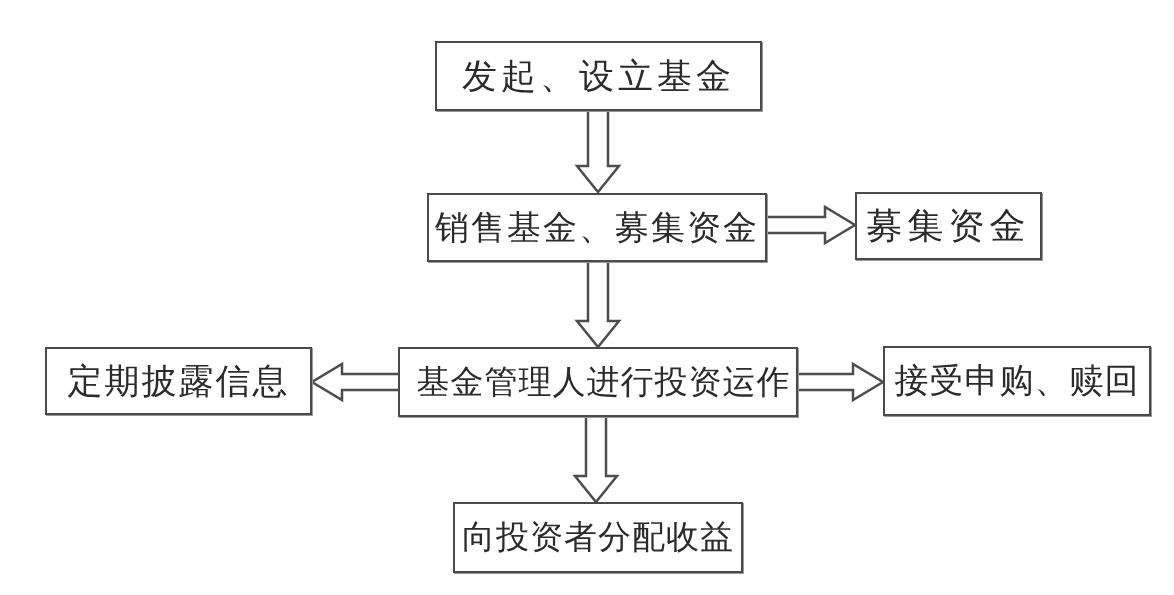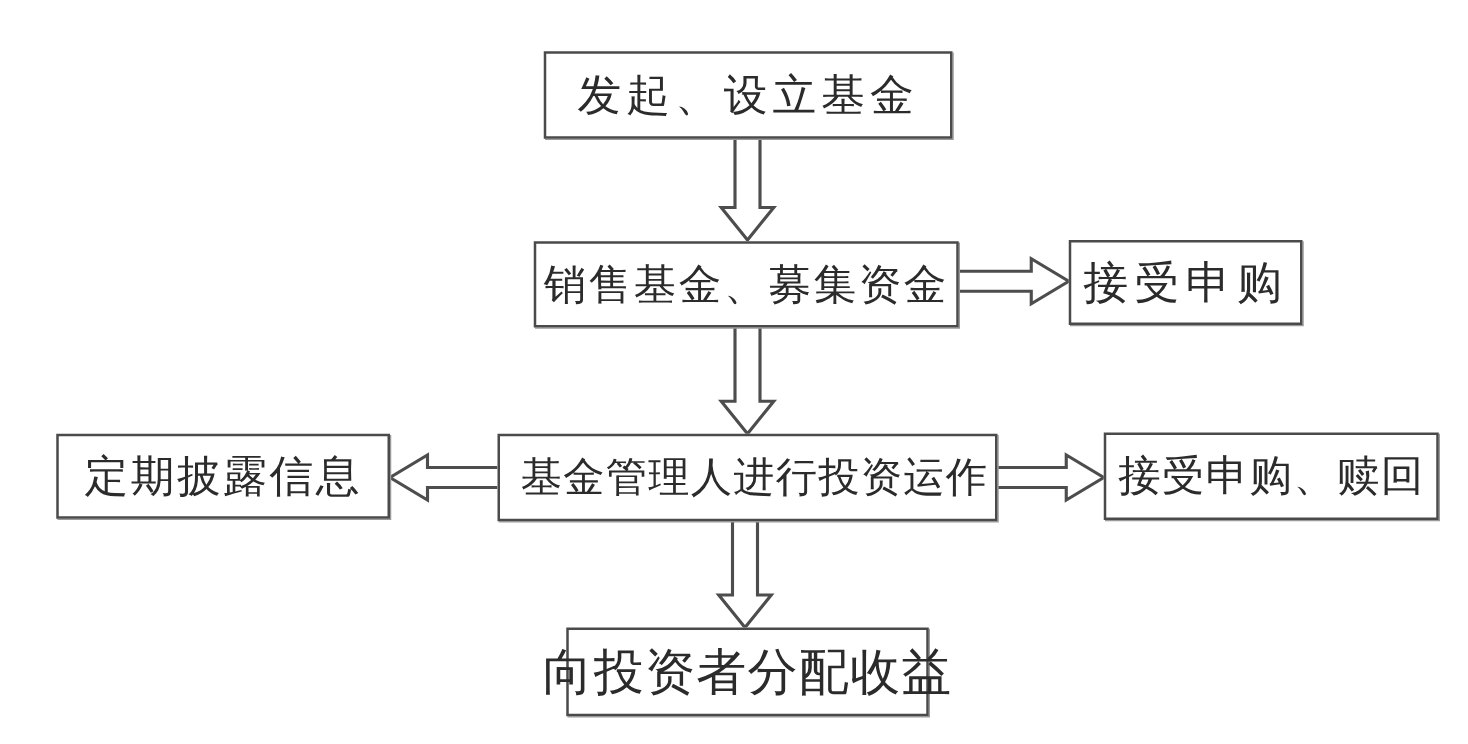--- a/index.html
+++ b/index.html
@@ -42,21 +42,21 @@
     white-space: nowrap;
     font-size: 34px;
     letter-spacing: 2px;
   }
   .node-initiate   { left: 410px; top:  41px; width: 327px; height: 70px; font-size: 35px; letter-spacing: 4px; }
   .node-sell       { left: 402px; top: 193px; width: 340px; height: 69px; font-size: 34px; text-align: right; }
   .node-custody    { left: 830px; top: 192px; width: 187px; height: 68px; font-size: 36px; letter-spacing: 5px; }
   .node-manager    { left: 373px; top: 347px; width: 400px; height: 70px; font-size: 33px; letter-spacing: 1px; padding-left: 11px; }
   .node-disclose   { left:  20px; top: 347px; width: 267px; height: 68px; font-size: 35px; letter-spacing: 2px; }
   .node-redeem     { left: 858px; top: 346px; width: 268px; height: 70px; font-size: 34px; letter-spacing: 1px; }
-  .node-distribute { left: 428px; top: 502px; width: 290px; height: 71px; font-size: 40px; letter-spacing: 1px; font-family: Liberation Serif, serif; }
+  .node-distribute { left: 428px; top: 502px; width: 290px; height: 71px; font-size: 33px; letter-spacing: 1px; font-family: Liberation Serif, serif; }
   .node-label {
     display: inline-block;
   }
 </style>
 </head>
 <body>
 
 <div class="canvas">
 
   <svg class="arrows" viewBox="0 0 1174 595" xmlns="http://www.w3.org/2000/svg">
@@ -76,21 +76,21 @@
 
   <div class="node node-initiate">
     <span class="node-label">发起、设立基金</span>
   </div>
 
   <div class="node node-sell">
     <span class="node-label">销售基金、募集资金</span>
   </div>
 
   <div class="node node-custody">
-    <span class="node-label">接受申购</span>
+    <span class="node-label">募集资金</span>
   </div>
 
   <div class="node node-manager">
     <span class="node-label">基金管理人进行投资运作</span>
   </div>
 
   <div class="node node-disclose">
     <span class="node-label">定期披露信息</span>
   </div>
 

